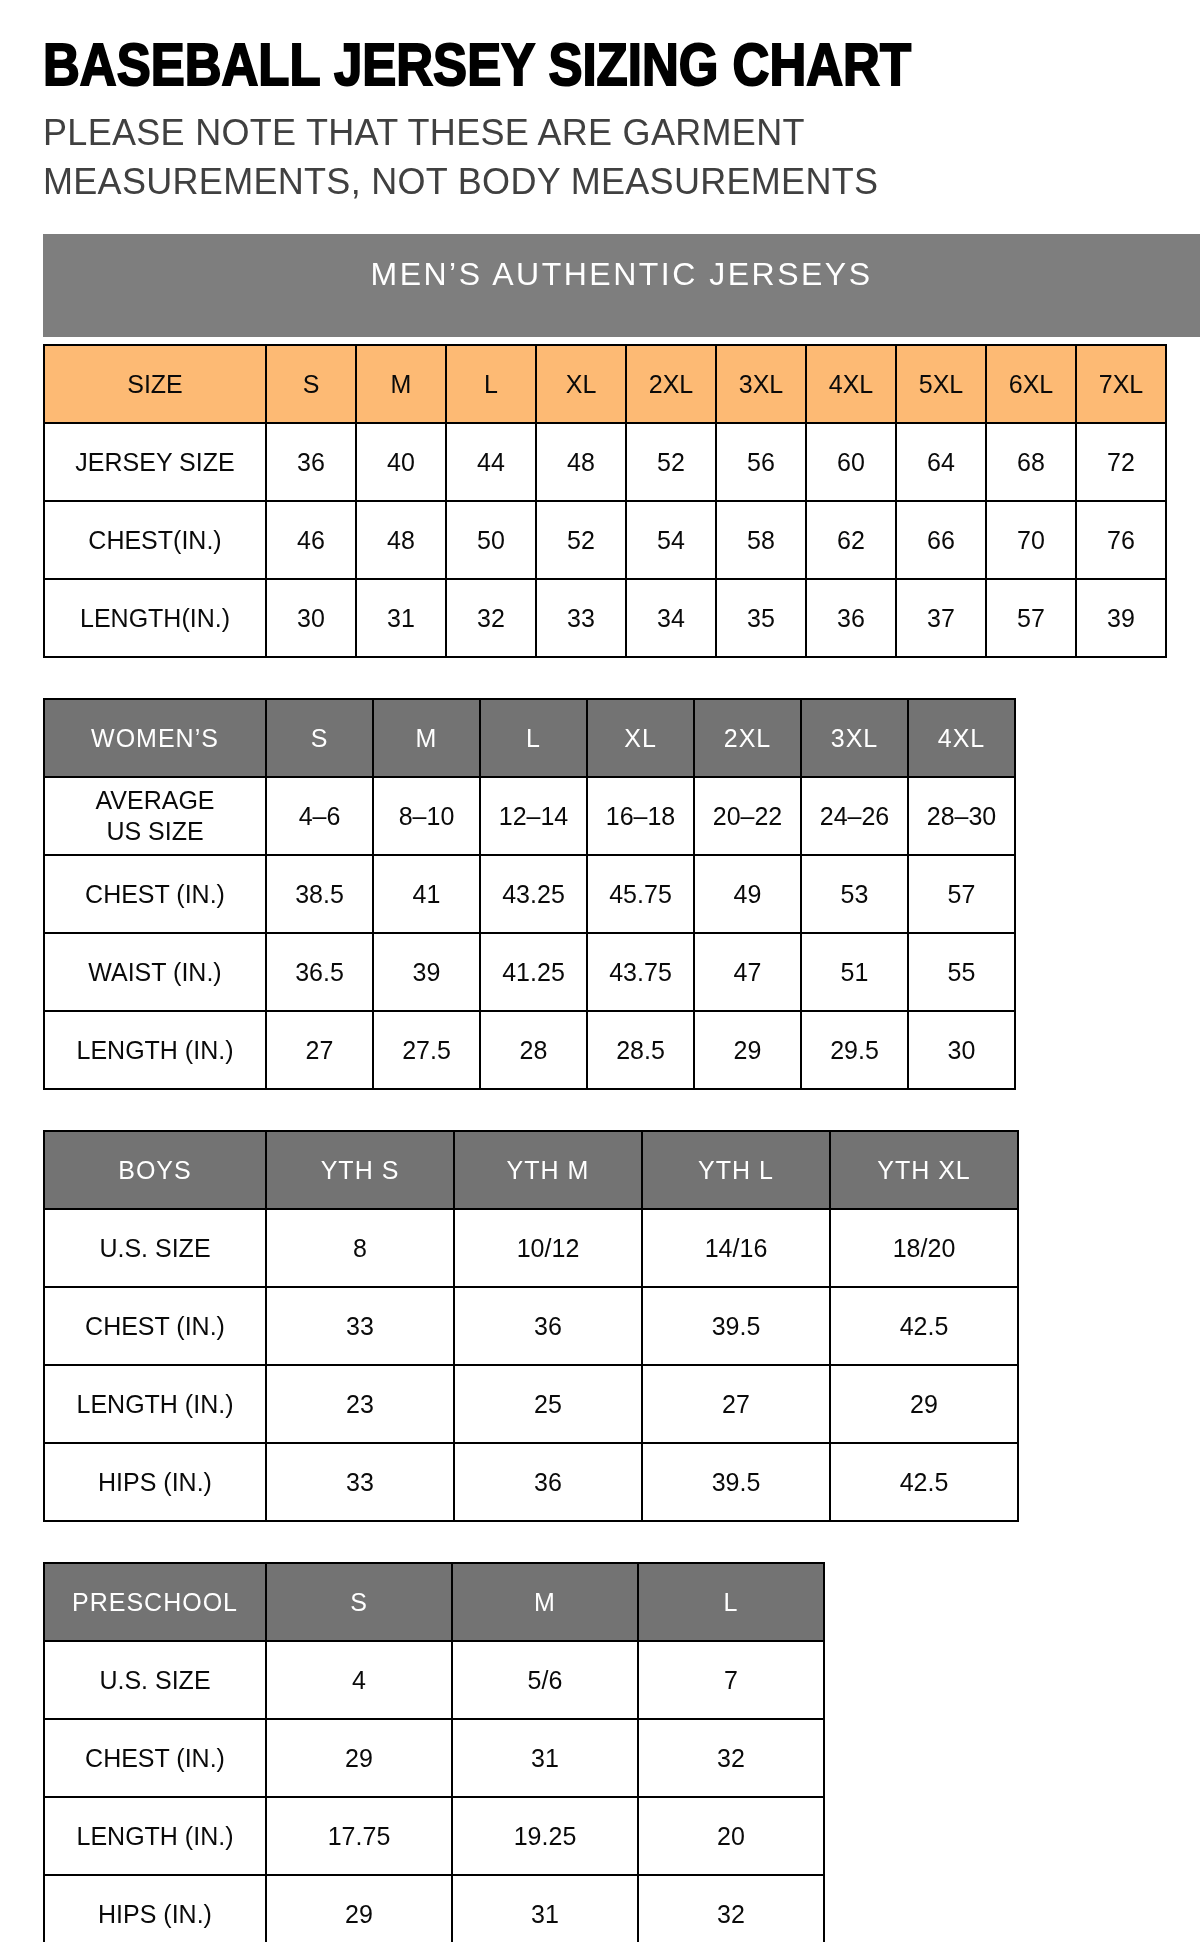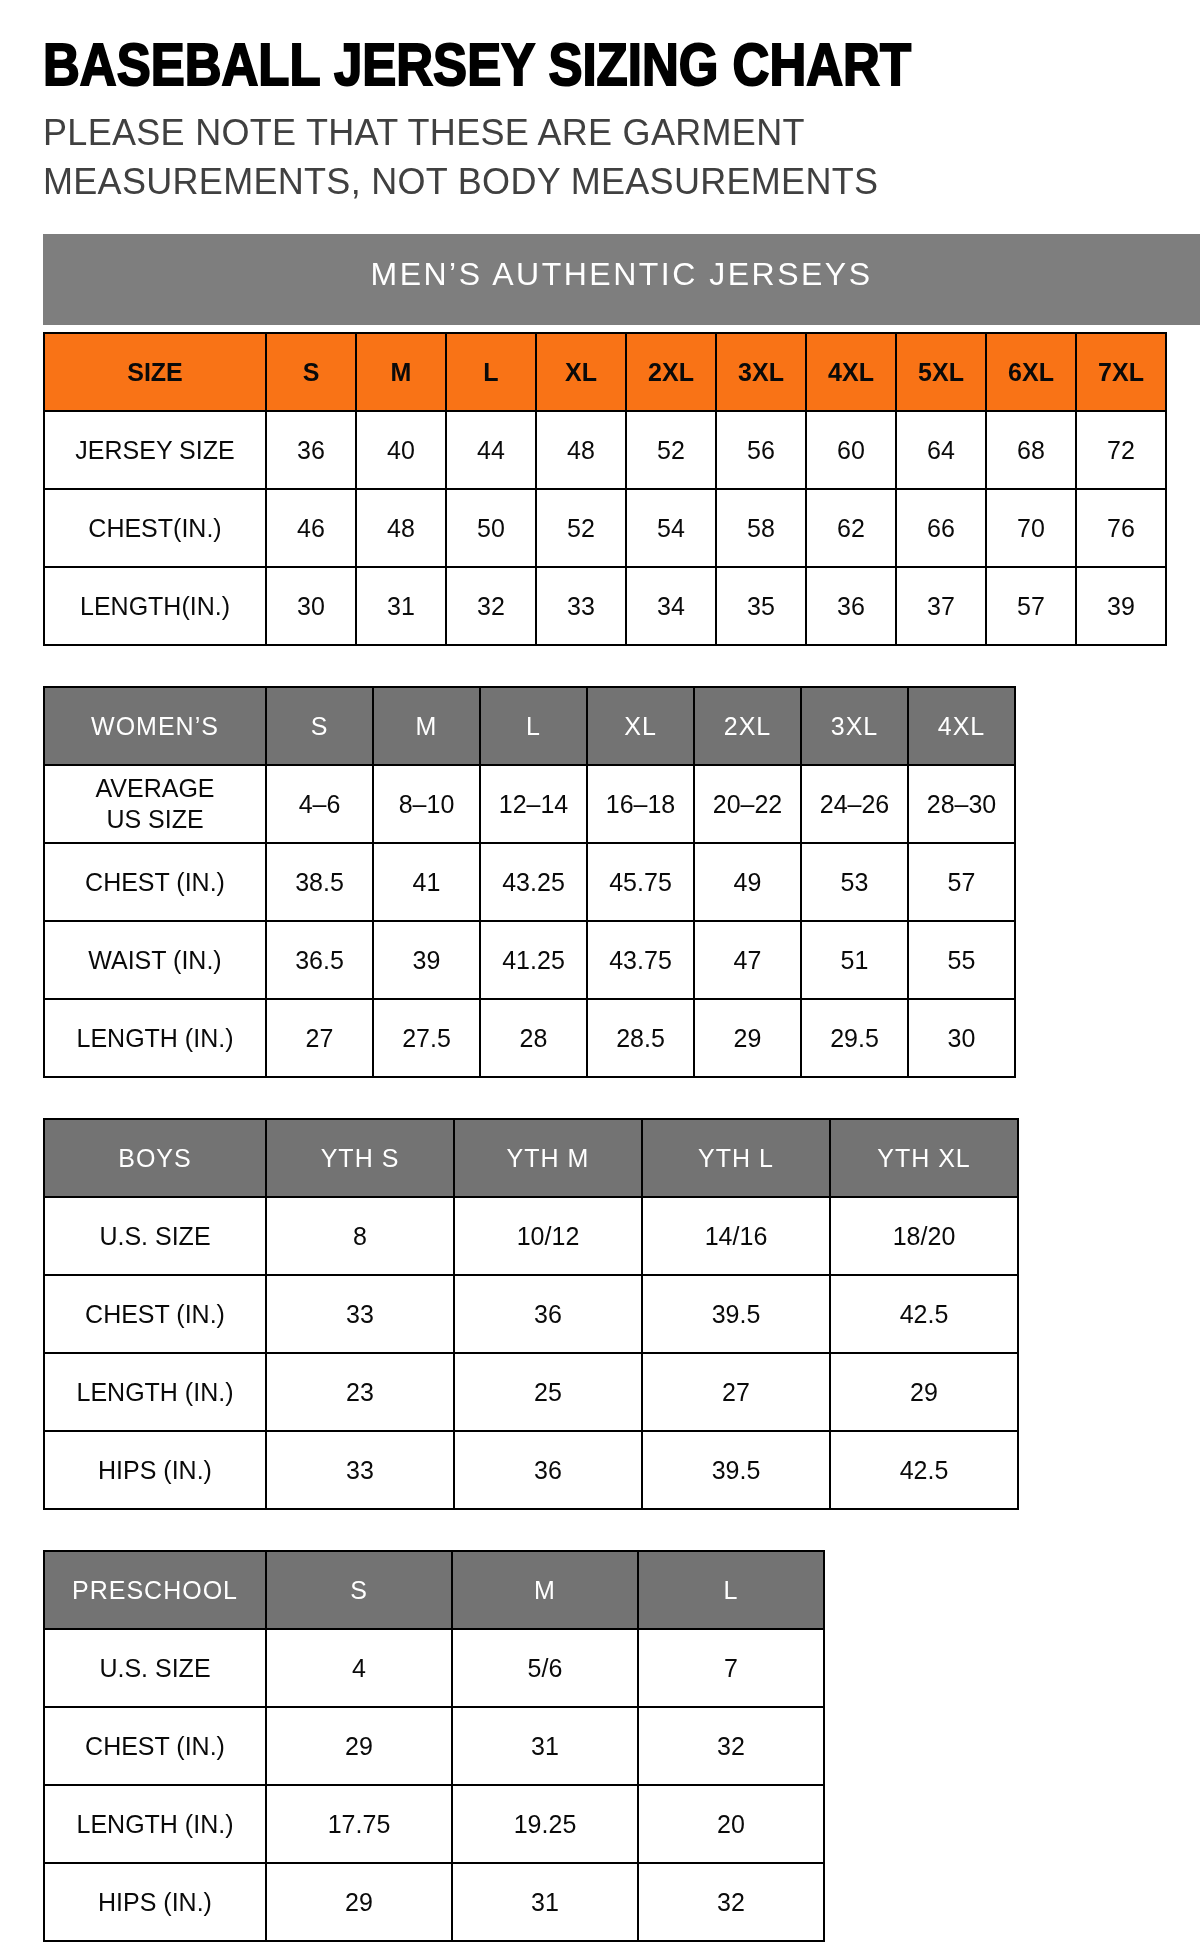--- a/index.html
+++ b/index.html
@@ -39,21 +39,21 @@
     font-size:27px;
     margin:26px 0 30px 0;
     letter-spacing:0.2px;
     max-width:1150px;
   }
 
   
   .banner{
     background:#7e7e7e;
     color:#ffffff;
-    height:91px;
+    height:103px;
     line-height:80px;
     text-align:center;
     font-size:32px;
     letter-spacing:2.5px;
     margin-bottom:7px;
   }
 
   
   .table-block{margin:0 0 40px 0;}
   table.sizing{
@@ -68,21 +68,21 @@
     height:76px;
     padding:0 4px;
     font-weight:400;
   }
   table.sizing th[data-name="row-label"]{white-space:pre-line;line-height:1.25;}
   table.gray-head thead th{
     background:#737373;
     color:#ffffff;
     letter-spacing:1px;
   }
-  table.plain-head thead th{background:#f97316;color:#0a0a0a;font-weight:bold;}
+  table.plain-head thead th{background:#fdba74;color:#0a0a0a;}
 
   
   .t0{width:1122px;} .t0 col.label-col{width:222px;} .t0 col.data-col{width:90px;}
   .t1{width:971px;}  .t1 col.label-col{width:222px;} .t1 col.data-col{width:107px;}
   .t2{width:974px;}  .t2 col.label-col{width:222px;} .t2 col.data-col{width:188px;}
   .t3{width:780px;}  .t3 col.label-col{width:222px;} .t3 col.data-col{width:186px;}
 </style>
 </head>
 <body>
 

